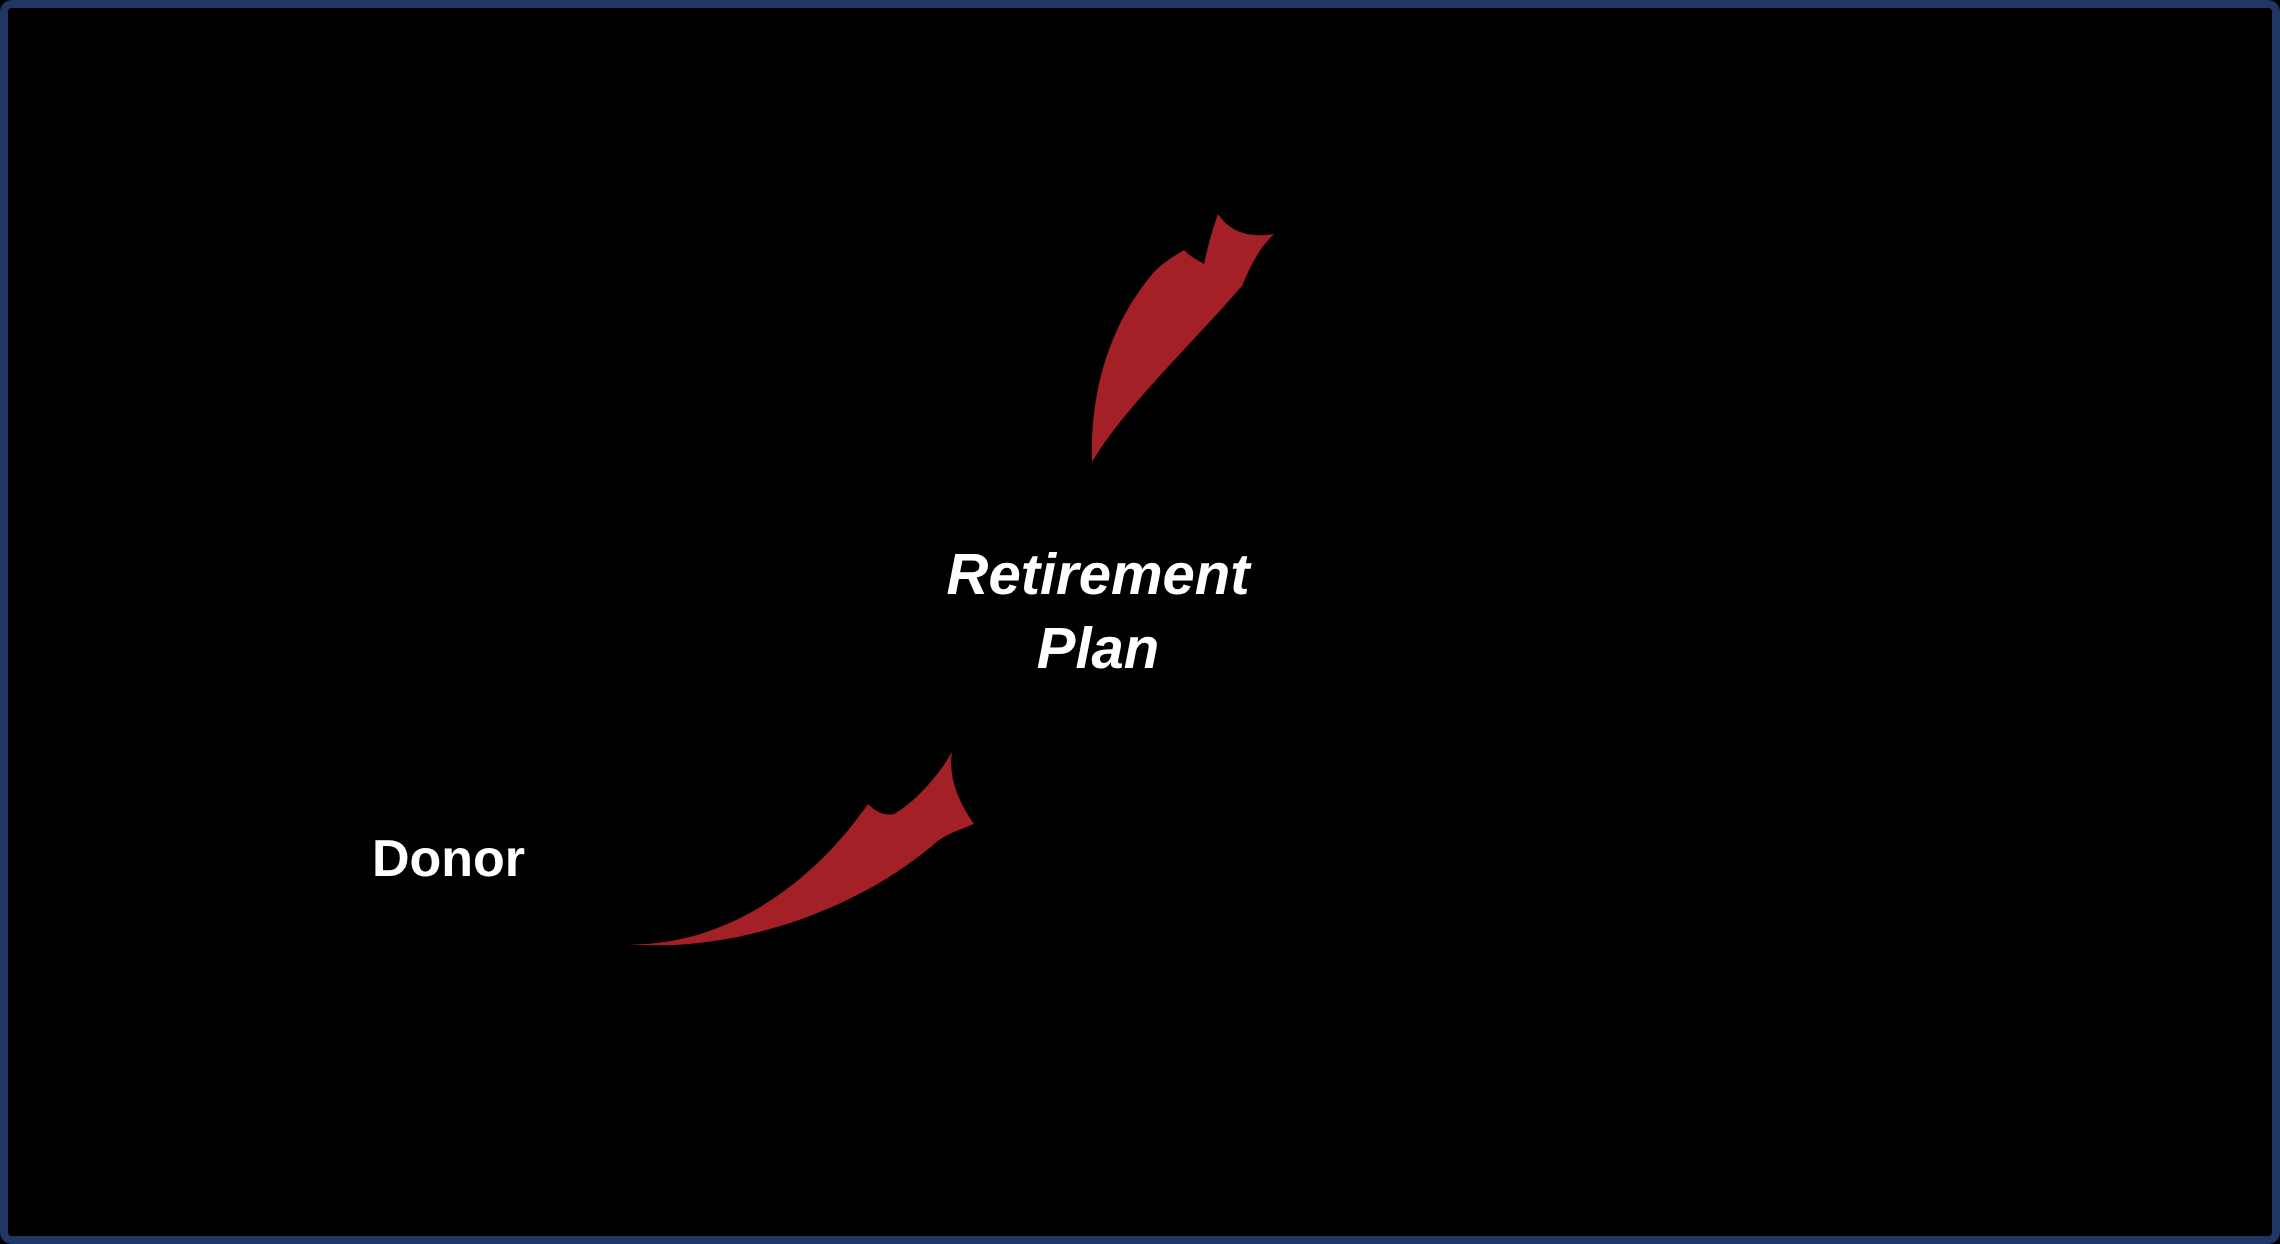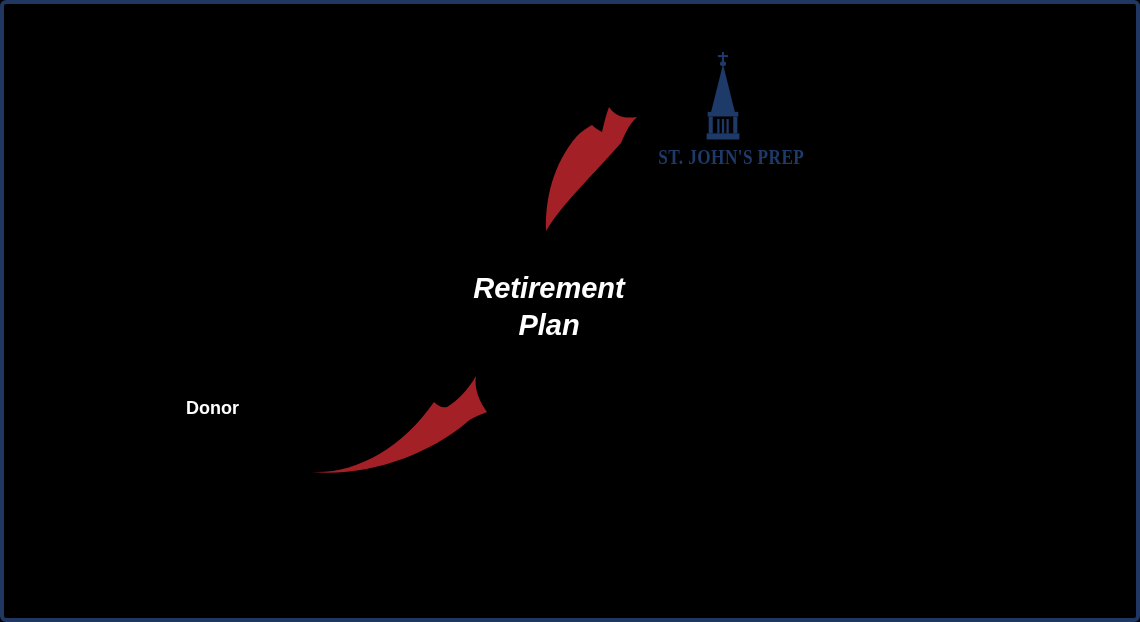--- a/index.html
+++ b/index.html
@@ -25,22 +25,22 @@
     height: 622px;
     pointer-events: none;
   }
   .label {
     position: absolute;
     color: #ffffff;
     font-weight: 700;
   }
   .label-donor {
     left: 182px;
-    top: 390px;
-    font-size: 18px;
+    top: 411px;
+    font-size: 26px;
     line-height: 28px;
   }
   .label-plan {
     left: 445px;
     top: 266px;
     width: 200px;
     text-align: center;
     font-size: 29px;
     line-height: 37px;
     white-space: pre-line;
@@ -97,32 +97,14 @@
                C 624 122, 621 130, 617 139
                C 590 170, 558 200, 542 227 Z"></path>
     </g>
   </svg>
 
   <div class="label label-donor">Donor</div>
 
   <div class="label label-plan">Retirement
 Plan</div>
 
-  <div class="logo">
-    <svg class="steeple" viewBox="0 0 32 86" xmlns="http://www.w3.org/2000/svg">
-      <g fill="#1e3a69">
-        <rect x="15" y="0" width="2" height="12"></rect>
-        <rect x="11" y="3" width="10" height="2"></rect>
-        <ellipse cx="16" cy="11.5" rx="3" ry="2.4"></ellipse>
-        <polygon points="16,12 28,60 4,60"></polygon>
-        <rect x="1" y="58.5" width="30" height="4.5"></rect>
-        <rect x="2" y="63" width="4" height="16.5"></rect>
-        <rect x="26" y="63" width="4" height="16.5"></rect>
-        <rect x="10.4" y="65.5" width="2.2" height="14"></rect>
-        <rect x="14.9" y="65.5" width="2.2" height="14"></rect>
-        <rect x="19.4" y="65.5" width="2.2" height="14"></rect>
-        <rect x="0" y="79.5" width="32" height="6"></rect>
-      </g>
-    </svg>
-    <span class="org-name">ST. JOHN'S PREP</span>
-  </div>
 
 </div>
 
 </body></html>

